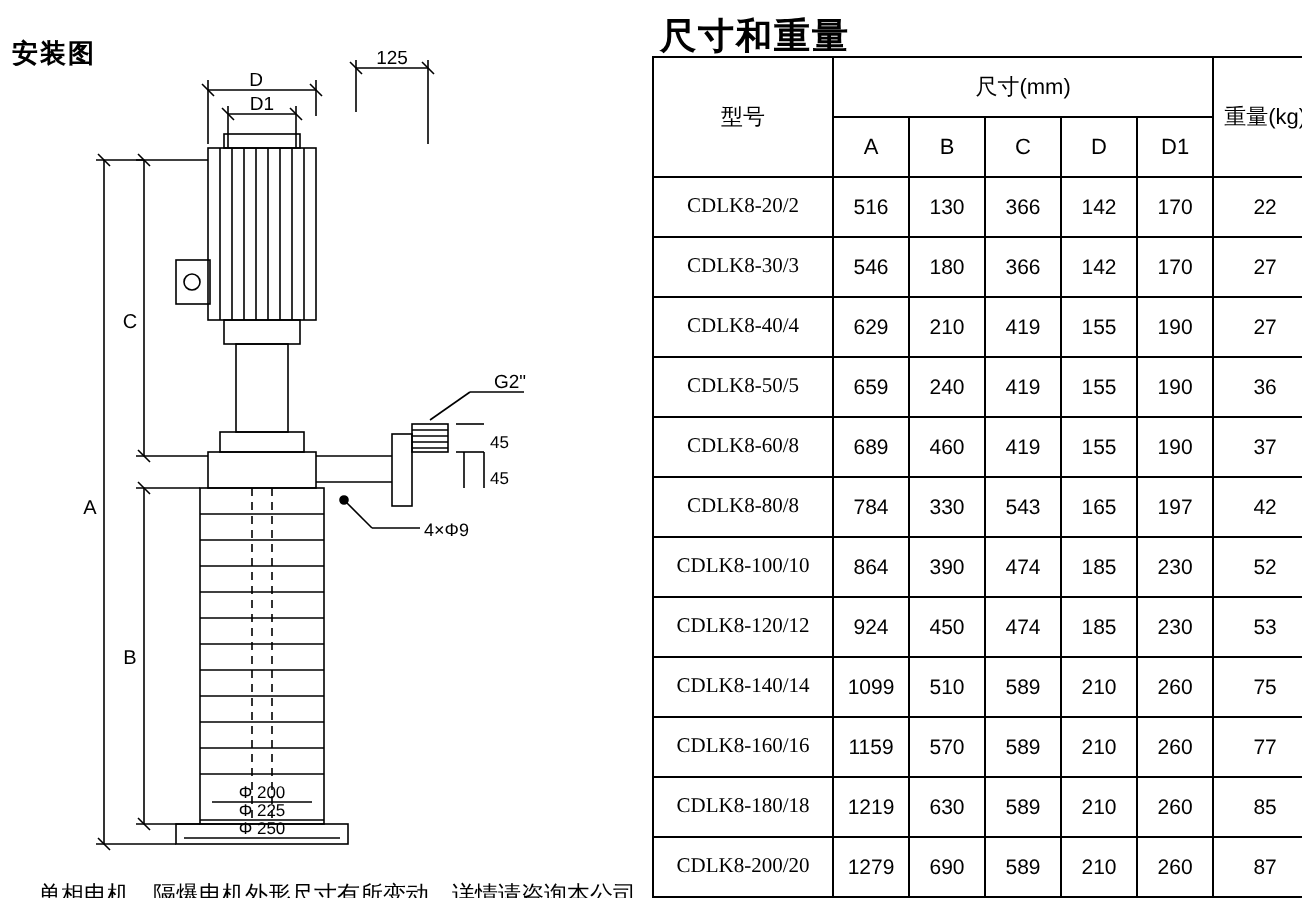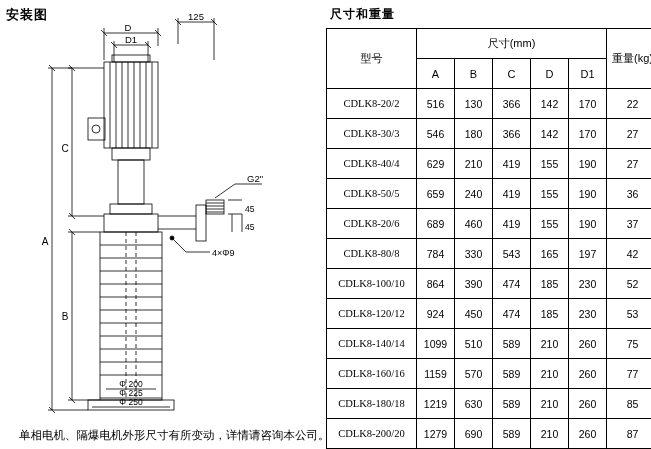--- a/index.html
+++ b/index.html
@@ -12,21 +12,21 @@
     height: 449px;
     position: relative;
     font-family: "Liberation Sans", sans-serif;
     color: #000;
     overflow: hidden;
   }
 
   
   #left-panel {
     position: absolute;
-    left: 0; top: 0;
+    left: 0; top: 12px;
     width: 318px; height: 430px;
   }
   #drawing-title {
     position: absolute;
     left: 6px; top: 6px;
     font-size: 13px;
     font-weight: bold;
     letter-spacing: 1px;
   }
   #drawing-note {
@@ -43,21 +43,21 @@
 
   
   #right-panel {
     position: absolute;
     left: 320px; top: 0;
     width: 331px; height: 449px;
   }
   #table-title {
     position: absolute;
     left: 10px; top: 6px;
-    font-size: 12px;
+    font-size: 18px;
     font-weight: bold;
     letter-spacing: 1px;
   }
   #spec-table {
     position: absolute;
     left: 6px; top: 28px;
     width: 318px;
     border-collapse: collapse;
     table-layout: fixed;
   }
@@ -281,21 +281,21 @@
         <tr>
           <td class="model-cell">CDLK8-50/5</td>
           <td>659</td>
           <td>240</td>
           <td>419</td>
           <td>155</td>
           <td>190</td>
           <td>36</td>
         </tr>
         <tr>
-          <td class="model-cell">CDLK8-20/6</td>
+          <td class="model-cell">CDLK8-60/8</td>
           <td>689</td>
           <td>460</td>
           <td>419</td>
           <td>155</td>
           <td>190</td>
           <td>37</td>
         </tr>
         <tr>
           <td class="model-cell">CDLK8-80/8</td>
           <td>784</td>

